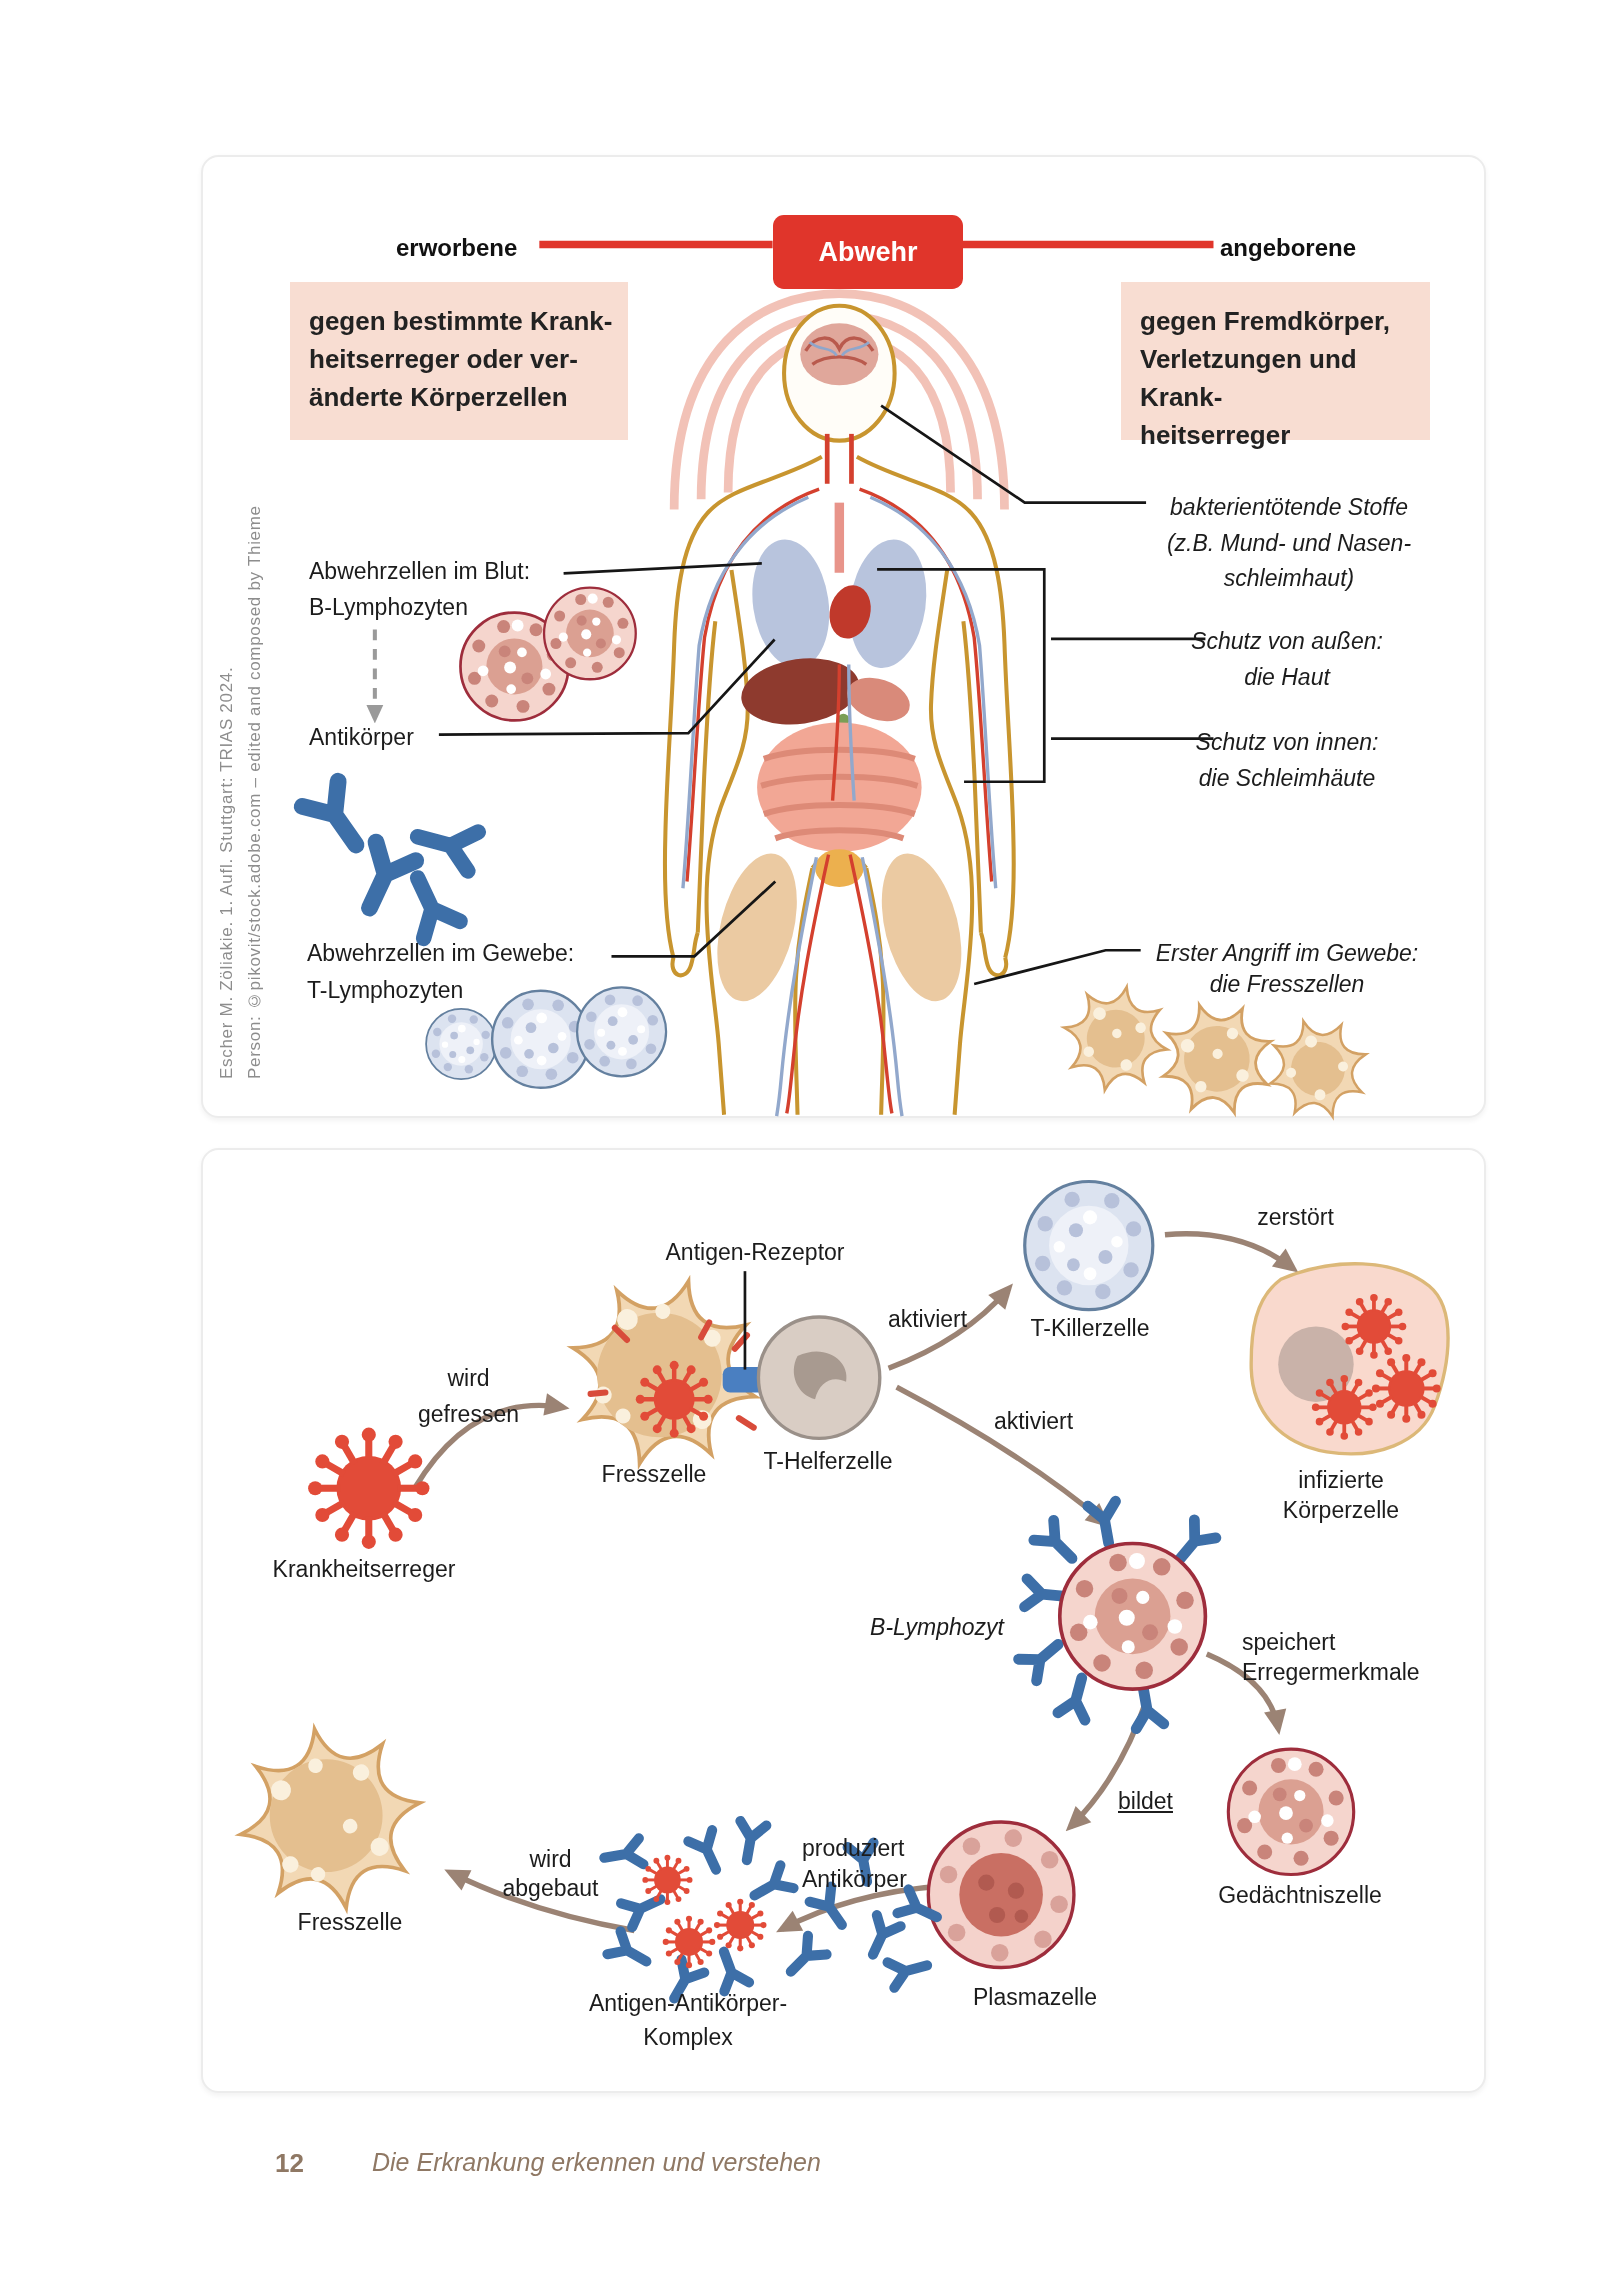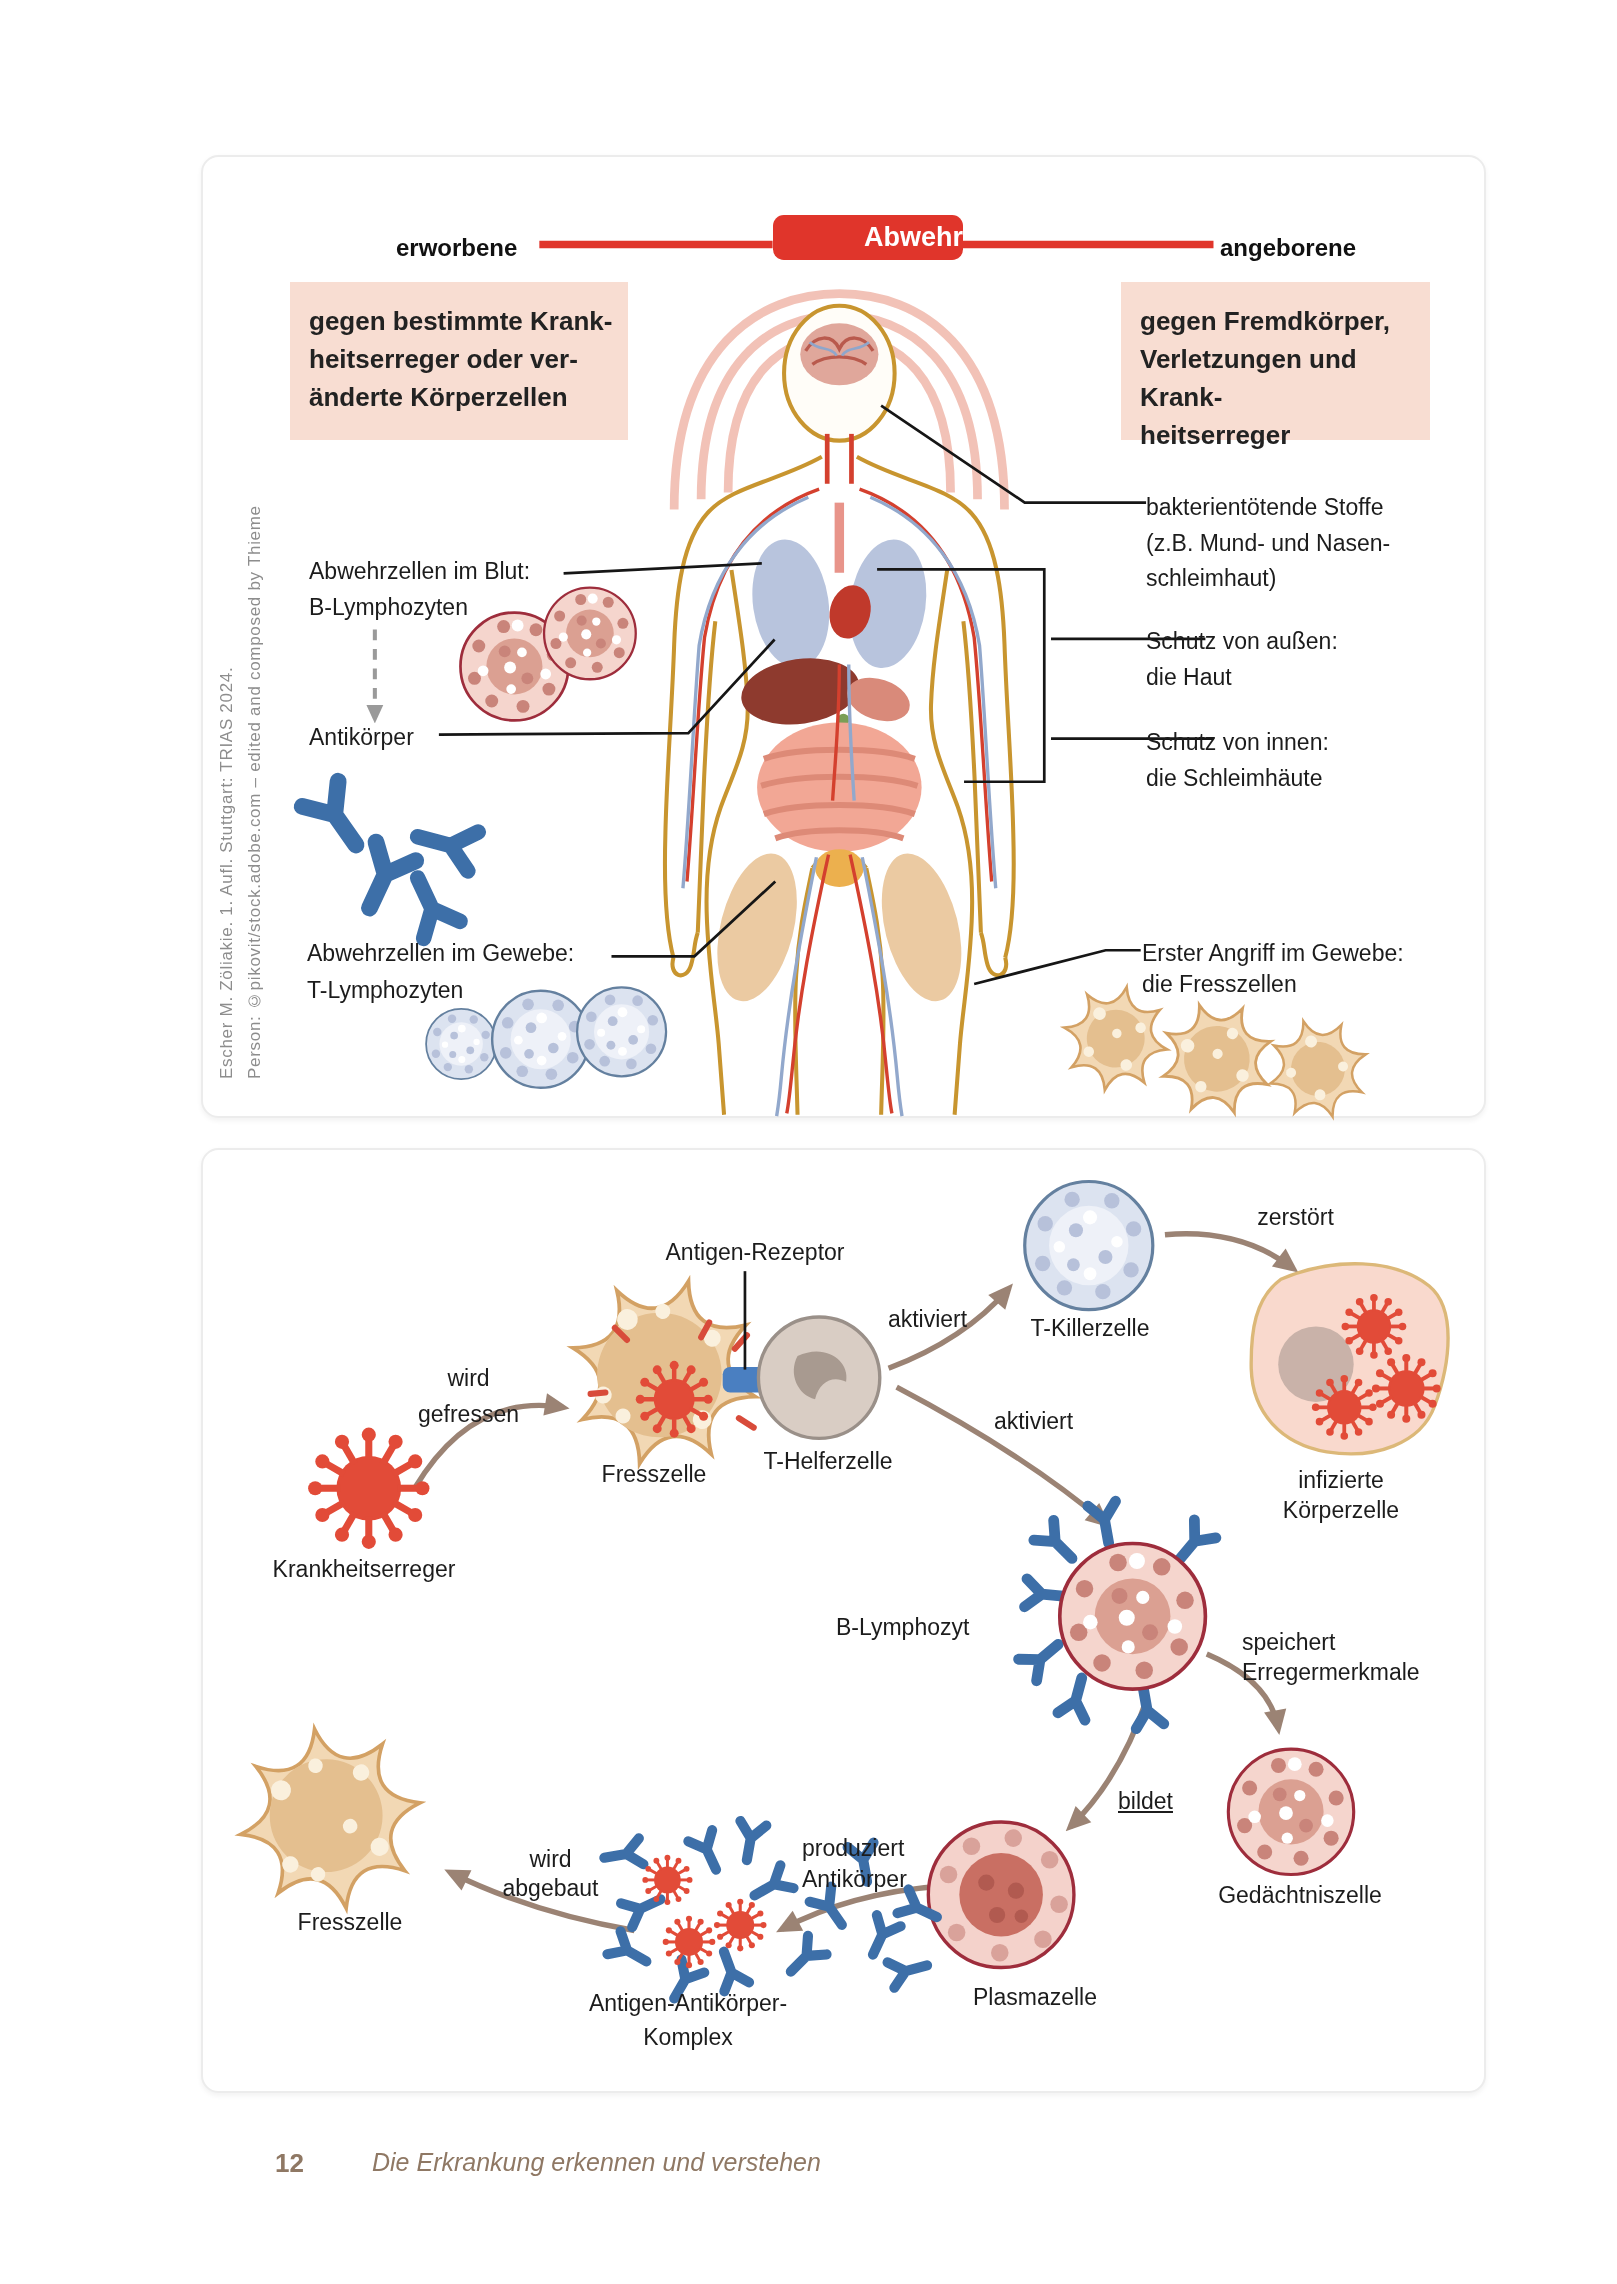--- a/index.html
+++ b/index.html
@@ -4,24 +4,24 @@
 <style>
   html,body{margin:0;padding:0;background:#fff;}
   #root{position:relative;width:1618px;height:2284px;background:#ffffff;overflow:hidden;
         font-family:"Liberation Sans",sans-serif;color:#1c1c1c;margin-top:24px;}
   .card{position:absolute;left:201px;width:1281px;background:#fff;border:2px solid #ececec;
         border-radius:17.5px;box-shadow:0 2.7px 5.4px rgba(0,0,0,.05);}
   #card-top{top:131px;height:959px;}
   #card-bottom{top:1124px;height:941px;}
   .lbl{position:absolute;font-size:23px;line-height:31px;color:#1c1c1c;white-space:nowrap;}
   .lbl.c{text-align:center;}
-  .lbl.r{text-align:left;}
+  .lbl.r{text-align:center;font-style:italic;}
   .hdr{position:absolute;font-size:24px;font-weight:bold;color:#111;}
-  .abwehr-box{position:absolute;left:773px;top:191px;width:190px;height:45px;
-     background:var(--accent,#e0352b);border-radius:10.8px;display:flex;align-items:center;justify-content:flex-end;
+  .abwehr-box{position:absolute;left:773px;top:191px;width:190px;height:74px;
+     background:var(--accent,#e0352b);border-radius:10.8px;display:flex;align-items:center;justify-content:center;
      color:#fff;font-size:27px;font-weight:bold;}
   .pinkbox{position:absolute;top:258px;height:158px;background:var(--panel-pink,#f8ddd2);
      font-size:26px;font-weight:bold;line-height:38px;color:#222;}
   .pinkbox .inner{padding:20px 0 0 19px;}
   #pinkbox-left{left:290px;width:338px;}
   #pinkbox-right{left:1121px;width:309px;}
   .vcred{position:absolute;writing-mode:vertical-rl;transform:rotate(180deg);
      font-size:17px;color:#8d8d8d;letter-spacing:0.7px;white-space:nowrap;}
   svg{position:absolute;left:0;top:0;}
   .blk{stroke:#161616;stroke-width:4;fill:none;}

